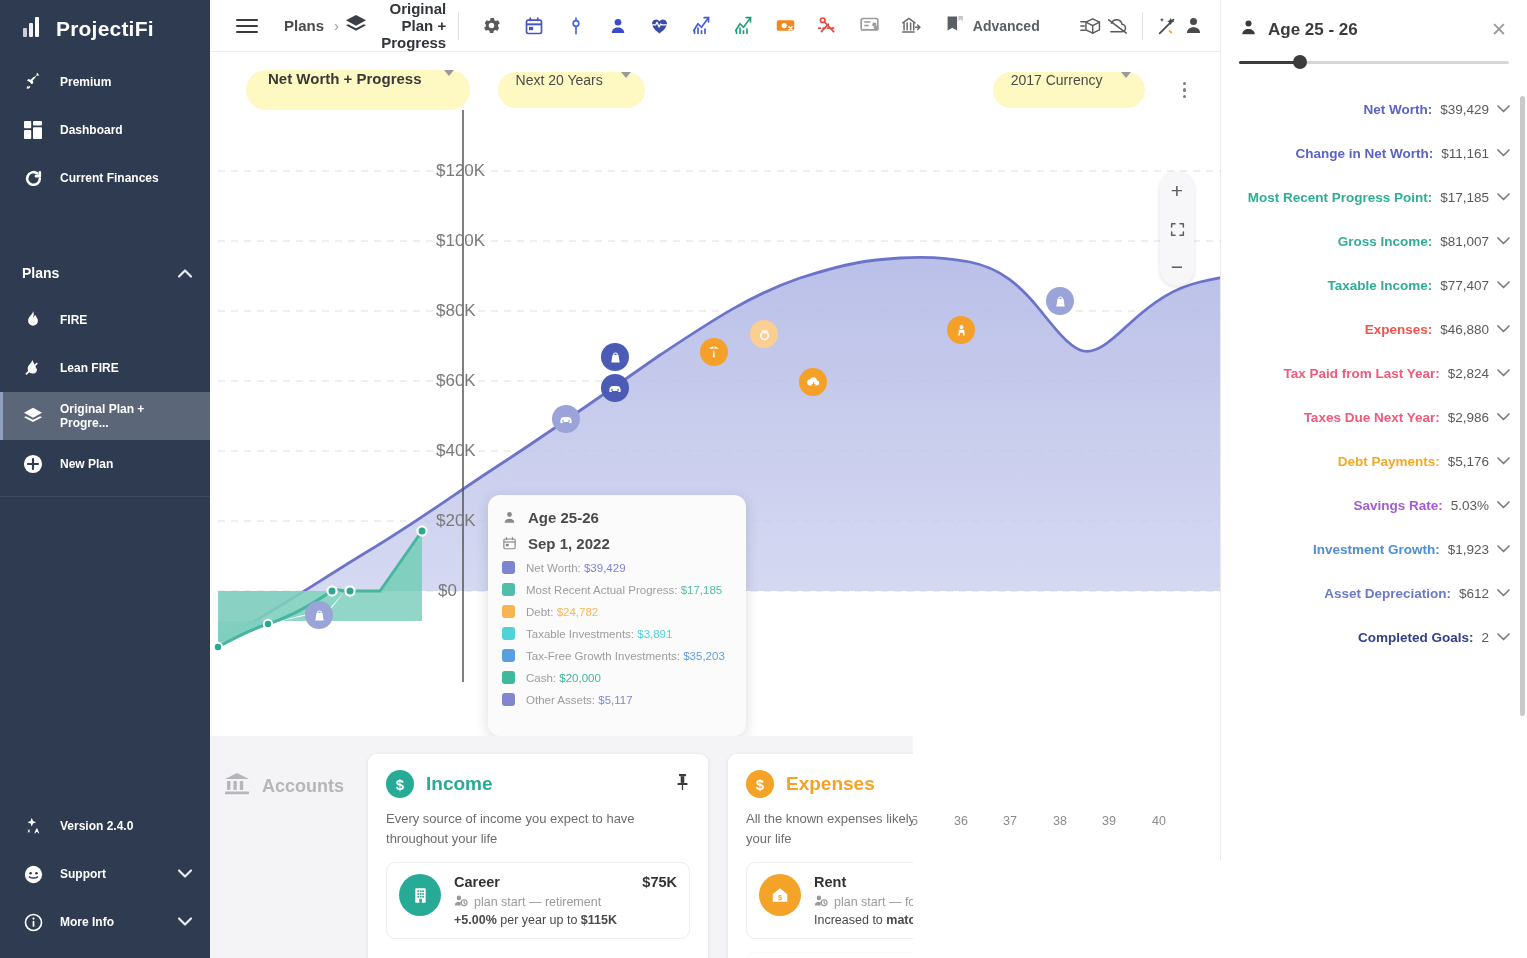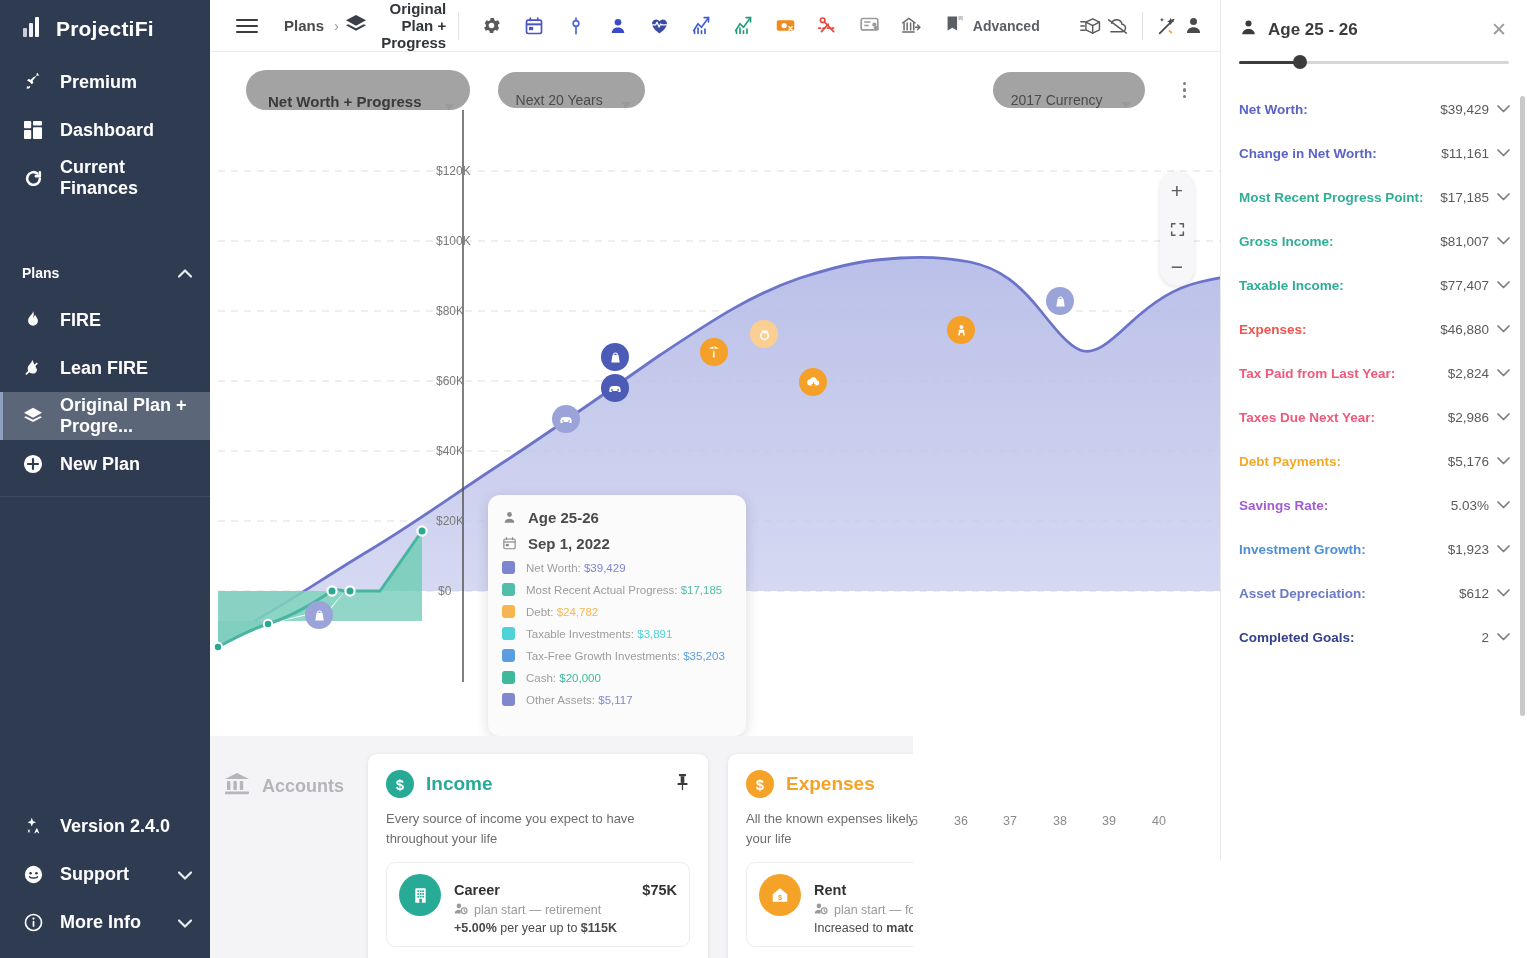--- a/index.html
+++ b/index.html
@@ -18,21 +18,21 @@
     position: relative;
   }
   .brand {
     display: flex; align-items: center; gap: 10px;
     padding: 16px 0 16px 22px; height: 58px;
   }
   .brand-name { font-size: 21px; font-weight: bold; letter-spacing: .2px; color:#fff; }
   .nav-item {
     display: flex; align-items: center; gap: 16px;
     height: 48px; padding: 0 18px 0 22px;
-    font-size: 18px; font-weight: bold; color: #ffffff;
+    font-size: 12px; font-weight: bold; color: #ffffff;
     cursor: pointer; position: relative;
   }
   .nav-item .ico { width: 22px; display:flex; align-items:center; justify-content:center; flex:0 0 22px; }
   .nav-item.active { background: #5b6679; }
   .nav-item.active::before {
     content:''; position:absolute; left:0; top:0; bottom:0; width:3px; background:#8ea0bd;
   }
   .nav-gap { height: 48px; }
   .section-head {
     display:flex; align-items:center; justify-content:space-between;
@@ -75,36 +75,36 @@
   .adv-label { font-size:14px; font-weight:bold; color:#5a5f66; }
   .spacer { flex:1; }
 
   
   .chart-wrap { flex:1; position:relative; background:#fff; min-height:0; display:flex; }
   .chart-col { flex:1; min-width:0; position:relative; }
   .controls {
     display:flex; align-items:center; padding: 18px 24px 10px 36px; gap:28px;
   }
   .pill {
-    background:#a3a3a3; border-radius:22px; height:40px; display:flex; align-items:flex-end;
+    background:#fef9c3; border-radius:22px; height:40px; display:flex; align-items:flex-start;
     padding: 0 16px 0 22px; gap:22px; cursor:pointer;
   }
   .pill-label { font-size:15px; color:#3a3a3a; }
   .pill.strong .pill-label { font-weight:bold; font-size:15px; }
   .pill.small { height:36px; padding:0 14px 0 18px; gap:18px; }
   .pill.small .pill-label { font-size:14px; color:#4b4b4b; }
   .caret { width:0;height:0;border-left:5px solid transparent;border-right:5px solid transparent;border-top:6px solid #9a9a9a; }
   .kebab { display:flex; flex-direction:column; gap:3px; cursor:pointer; padding:8px 10px; }
   .kebab i { width:3.5px;height:3.5px;border-radius:50%;background:#7d7d7d; display:block; }
 
   
   .plot { position:absolute; left:0; right:0; top:58px; bottom:0; }
   .plot svg { display:block; }
   .ylab {
-    position:absolute; font-size:12px; color:#7a7a7a; left:226px; transform:translateY(-50%);
+    position:absolute; font-size:17px; color:#7a7a7a; left:226px; transform:translateY(-50%);
   }
   .xlab {
     position:absolute; font-size:12.5px; color:#8a8a8a; top:704px; transform:translateX(-50%);
   }
   .marker {
     position:absolute; width:28px;height:28px;border-radius:50%;
     display:flex;align-items:center;justify-content:center;
     transform:translate(-50%,-50%); cursor:pointer;
   }
   .marker.indigo { background:#4c5bb5; }
@@ -137,21 +137,21 @@
     border-left:1px solid #eaeaea; display:flex; flex-direction:column;
     position:relative;
   }
   .rp-head { display:flex; align-items:center; padding:18px 16px 0 18px; gap:10px; }
   .rp-title { font-size:17px; font-weight:bold; color:#3b3b3b; flex:1; }
   .rp-close { cursor:pointer; color:#9b9b9b; font-size:19px; line-height:1; padding:2px 4px;}
   .rp-slider { margin:14px 18px 0 18px; height:14px; position:relative; cursor:pointer;}
   .rp-track { position:absolute; left:0; right:0; top:6px; height:3px; background:#d6d6d6; border-radius:2px; }
   .rp-fill { position:absolute; left:0; width:22%; top:6px; height:3px; background:#3c3c3c; border-radius:2px; }
   .rp-thumb { position:absolute; left:20%; top:0; width:14px;height:14px;border-radius:50%;background:#3c3c3c; }
-  .rp-list { margin-top:18px; overflow:hidden; flex:1; position:relative; }
+  .rp-list { margin-top:18px; overflow:hidden; flex:1; position:relative;text-align:right; }
   .rp-row {
     display:flex; align-items:center; padding: 0 16px 0 18px; height:44px; gap:8px; cursor:pointer;
   }
   .rp-key { font-size:13.5px; font-weight:bold; flex:1; white-space:nowrap; }
   .rp-val { font-size:13.5px; color:#5a5a5a; white-space:nowrap; }
   .rp-chev { color:#7d7d7d; flex:0 0 14px; display:flex; align-items:center; }
   .rp-scroll {
     position:absolute; right:2px; top:96px; width:5px; height:620px;
     background:#c9c9c9; border-radius:3px;
   }
@@ -178,21 +178,21 @@
   }
   .card-title { font-size:19px; font-weight:bold; flex:1; }
   .pin { cursor:pointer; color:#3a3a3a; }
   .card-desc { font-size:13px; color:#6d6d6d; line-height:1.55; margin-top:11px; }
   .entry {
     border:1px solid #ededed; border-radius:9px; padding:11px 12px; margin-top:13px;
     display:flex; gap:13px; align-items:flex-start; cursor:pointer;
   }
   .entry-ico { width:42px;height:42px;border-radius:50%;flex:0 0 42px;
     display:flex;align-items:center;justify-content:center; }
-  .entry-body { flex:1; min-width:0;margin-top:8px; }
+  .entry-body { flex:1; min-width:0; }
   .entry-top { display:flex; align-items:baseline; gap:8px; }
   .entry-name { font-size:14.5px; font-weight:bold; color:#333; flex:1; }
   .entry-amt { font-size:14.5px; font-weight:bold; color:#333; white-space:nowrap; }
   .entry-range { font-size:12.5px; color:#9a9a9a; display:flex; align-items:center; gap:6px; margin-top:4px;}
   .entry-note { font-size:12.5px; color:#4a4a4a; margin-top:3px; }
   .entry-note b { font-weight:bold; }
 </style>
 </head>
 <body>
 

